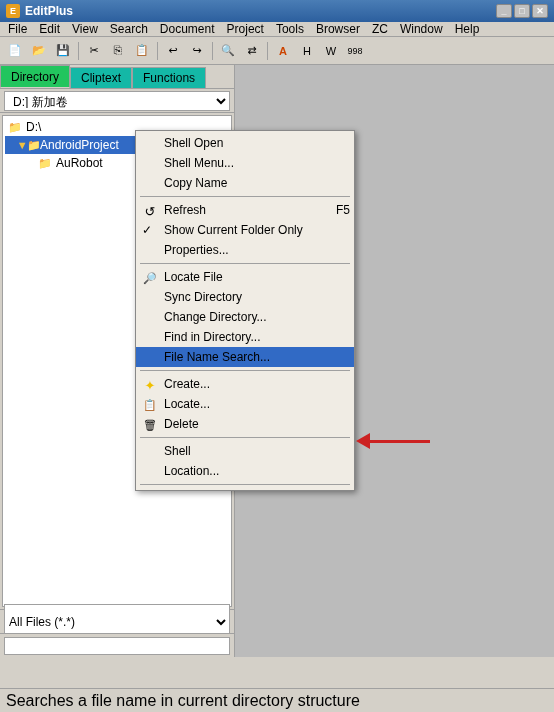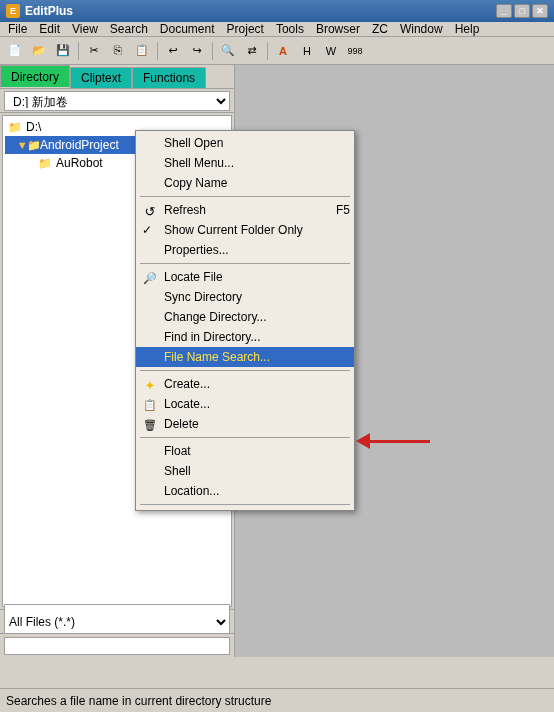--- a/index.html
+++ b/index.html
@@ -211,21 +211,21 @@
       position: absolute;
       bottom: 0;
       left: 0;
       right: 0;
       height: 24px;
       background: #d4d0c8;
       border-top: 1px solid #a0a0a0;
       display: flex;
       align-items: center;
       padding: 0 6px;
-      font-size: 12px;
+      font-size: 16px;
     }
 
     
     .context-menu {
       position: absolute;
       top: 130px;
       left: 135px;
       width: 220px;
       background: #f0ece4;
       border: 1px solid #888;
@@ -235,21 +235,21 @@
     }
     .ctx-item {
       display: flex;
       align-items: flex-start;
       padding: 3px 4px 3px 28px;
       cursor: pointer;
       font-size: 12px;
       position: relative;
       white-space: nowrap;
     }
-    .ctx-item.highlighted { background: #316ac5; color: #fde047; }
+    .ctx-item.highlighted { background: #316ac5; color: #000000; }
     .ctx-item .shortcut {
       margin-left: auto;
       padding-left: 20px;
       color: inherit;
       font-size: 12px;
     }
     .ctx-separator {
       height: 1px;
       background: #a0a0a0;
       margin: 3px 4px;
@@ -437,23 +437,20 @@
   <div class="ctx-item">
     <span class="ctx-icon" style="font-size:11px;">📋</span>
     <span>Locate...</span>
   </div>
   <div class="ctx-item">
     <span class="ctx-icon" style="font-size:11px;">🗑</span>
     <span>Delete</span>
   </div>
   <div class="ctx-separator"></div>
   <div class="ctx-item">
-    <span>Float</span>
-  </div>
-  <div class="ctx-item">
     <span>Shell</span>
   </div>
   <div class="ctx-item">
     <span>Location...</span>
   </div>
   <div class="ctx-separator"></div>
 </div>
 
 <div class="red-arrow">
   <div class="arrow-head"></div>

